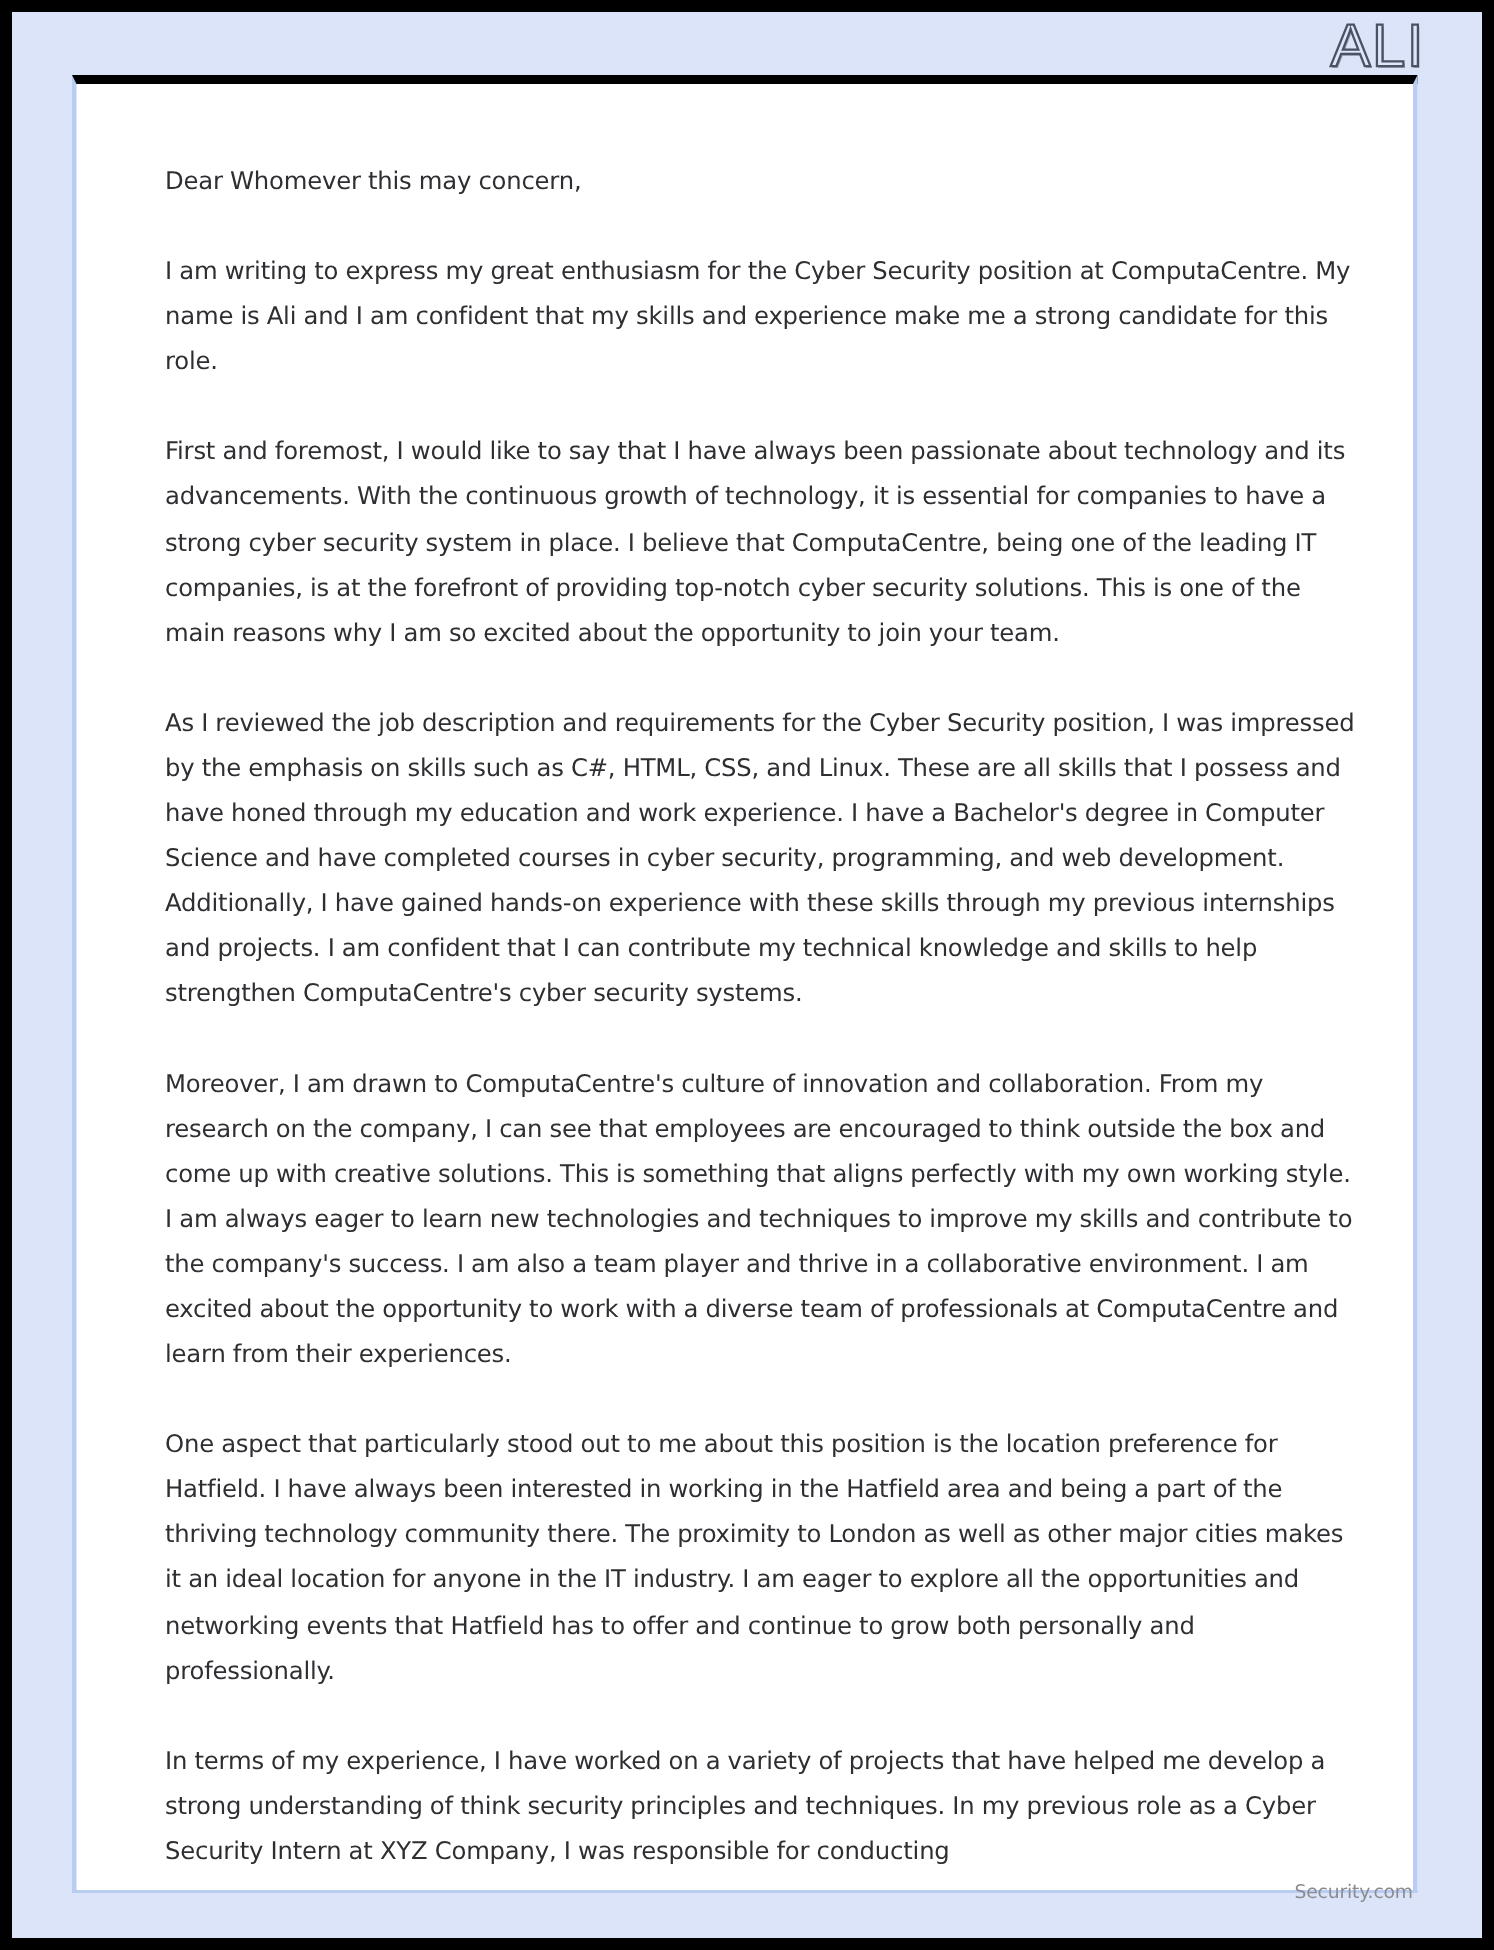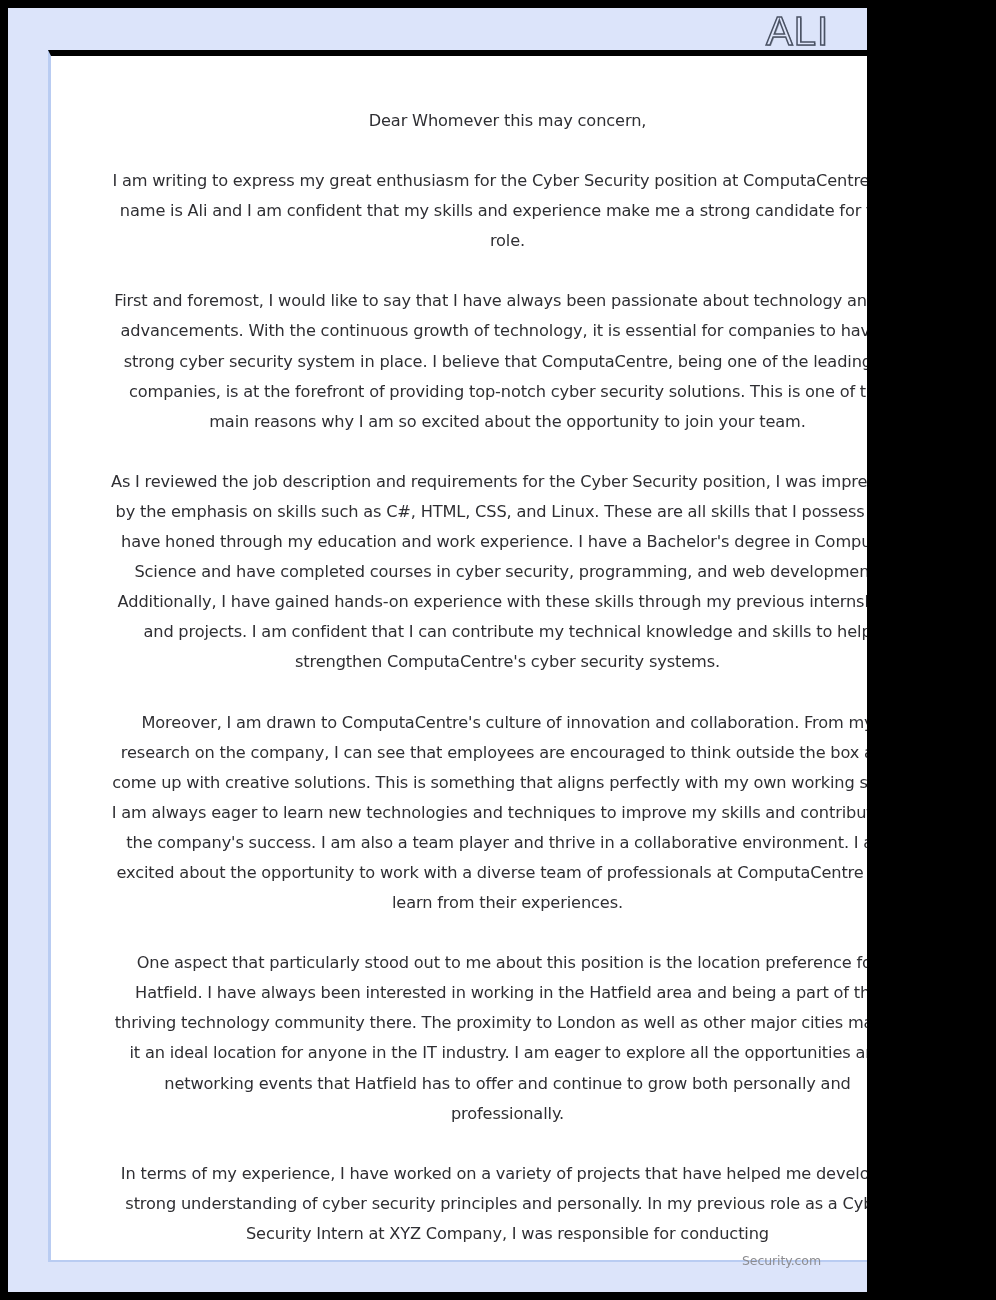--- a/index.html
+++ b/index.html
@@ -21,21 +21,21 @@
     height: 1300px;
     background: #000000;
     overflow: hidden;
   }
 
   
   #page {
     position: absolute;
     left: 8px;
     top: 8px;
-    width: 859px;
+    width: 980px;
     height: 1284px;
     background: #dce4fa;
     overflow: hidden;
   }
 
   
   #brand-heading {
     position: absolute;
     right: 38px;
     top: -2px;
@@ -76,21 +76,20 @@
     font-family: "DejaVu Sans", sans-serif;
     font-size: 16.2px;
     line-height: 30.1px;
     color: #2f2f33;
     letter-spacing: -0.12px;
     word-spacing: -0.2px;
   }
   #letter-body .para {
     margin: 0 0 30px 0;
     white-space: pre-wrap;
-    text-align: center;
   }
   #letter-body .para:last-child {
     margin-bottom: 0;
   }
 
   
   #watermark {
     position: absolute;
     right: 46px;
     top: 1245px;
@@ -112,21 +111,21 @@
     <div id="brand-heading">ALI</div>
 
     <div id="document-card">
       <div id="letter-body">
           <p class="para">Dear Whomever this may concern,</p>
           <p class="para">I am writing to express my great enthusiasm for the Cyber Security position at ComputaCentre. My name is Ali and I am confident that my skills and experience make me a strong candidate for this role.</p>
           <p class="para">First and foremost, I would like to say that I have always been passionate about technology and its advancements. With the continuous growth of technology, it is essential for companies to have a strong cyber security system in place. I believe that ComputaCentre, being one of the leading IT companies, is at the forefront of providing top-notch cyber security solutions. This is one of the main reasons why I am so excited about the opportunity to join your team.</p>
           <p class="para">As I reviewed the job description and requirements for the Cyber Security position, I was impressed by the emphasis on skills such as C#, HTML, CSS, and Linux. These are all skills that I possess and have honed through my education and work experience. I have a Bachelor's degree in Computer Science and have completed courses in cyber security, programming, and web development. Additionally, I have gained hands-on experience with these skills through my previous internships and projects. I am confident that I can contribute my technical knowledge and skills to help strengthen ComputaCentre's cyber security systems.</p>
           <p class="para">Moreover, I am drawn to ComputaCentre's culture of innovation and collaboration. From my research on the company, I can see that employees are encouraged to think outside the box and come up with creative solutions. This is something that aligns perfectly with my own working style. I am always eager to learn new technologies and techniques to improve my skills and contribute to the company's success. I am also a team player and thrive in a collaborative environment. I am excited about the opportunity to work with a diverse team of professionals at ComputaCentre and learn from their experiences.</p>
           <p class="para">One aspect that particularly stood out to me about this position is the location preference for Hatfield. I have always been interested in working in the Hatfield area and being a part of the thriving technology community there. The proximity to London as well as other major cities makes it an ideal location for anyone in the IT industry. I am eager to explore all the opportunities and networking events that Hatfield has to offer and continue to grow both personally and professionally.</p>
-          <p class="para">In terms of my experience, I have worked on a variety of projects that have helped me develop a strong understanding of cyber security principles and personally. In my previous role as a Cyber Security Intern at XYZ Company, I was responsible for conducting</p>
+          <p class="para">In terms of my experience, I have worked on a variety of projects that have helped me develop a strong understanding of think security principles and techniques. In my previous role as a Cyber Security Intern at XYZ Company, I was responsible for conducting</p>
         </div>
     </div>
 
     <div id="watermark">Security.com</div>
 
   </div>
 
 </div>
 
 </body></html>

